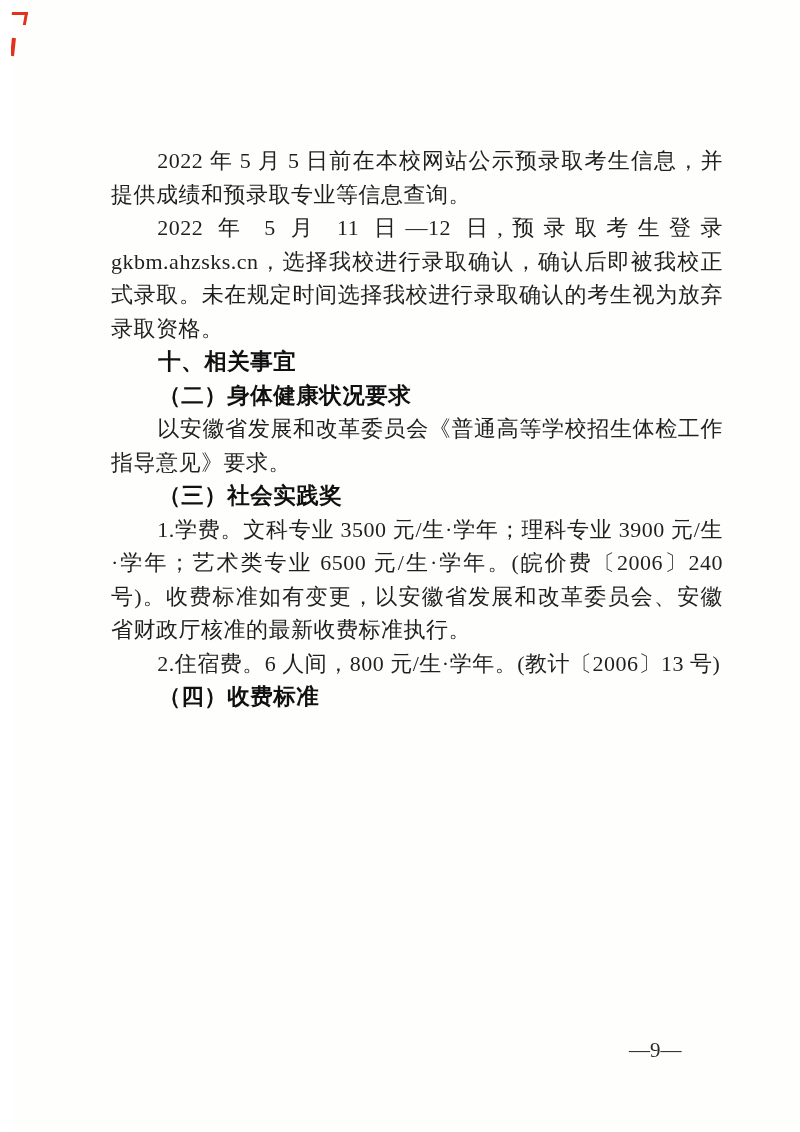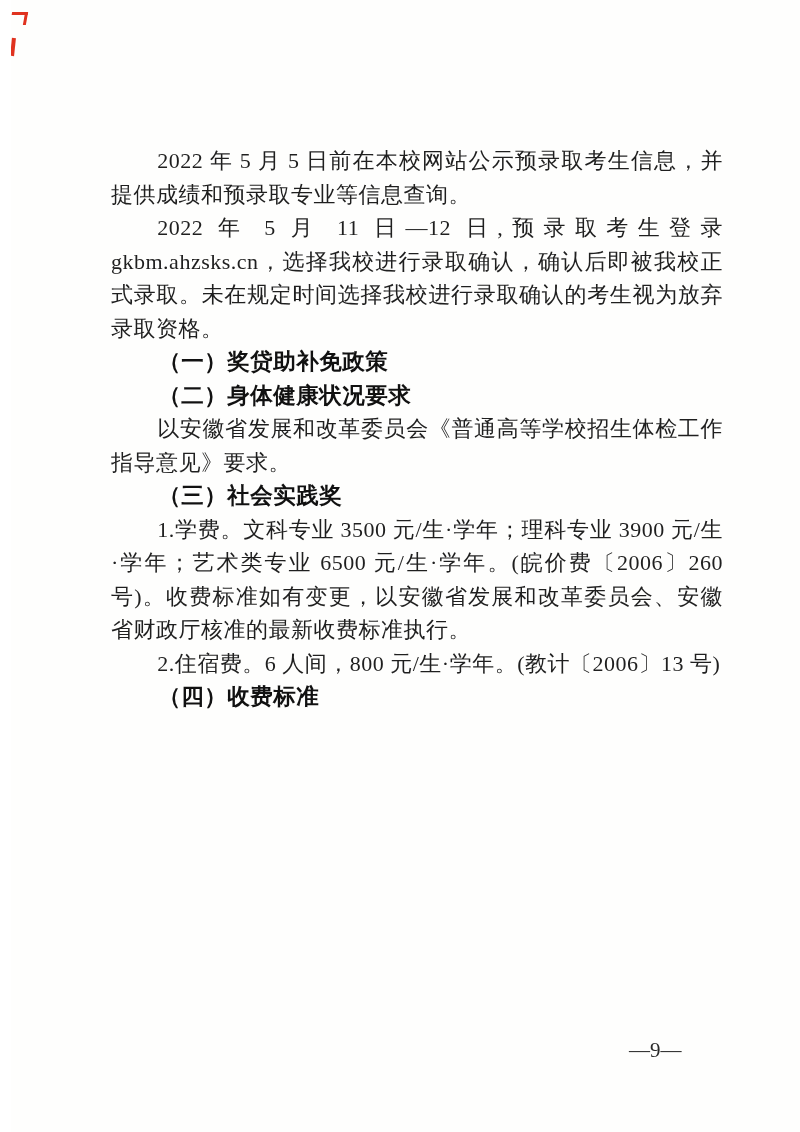--- a/index.html
+++ b/index.html
@@ -77,24 +77,24 @@
 <body>
 
 <div class="page">
 
   <div class="corner-mark-a"></div>
   <div class="corner-mark-b"></div>
 
   <div class="content">
     <p class="para">2022 年 5 月 5 日前在本校网站公示预录取考生信息，并提供成绩和预录取专业等信息查询。</p>
     <p class="para">2022 年 5 月 11 日—12 日,预录取考生登录 gkbm.ahzsks.cn，选择我校进行录取确认，确认后即被我校正式录取。未在规定时间选择我校进行录取确认的考生视为放弃录取资格。</p>
-    <h3 class="heading-2">（一）奖贷助补免政策</h3>
+    <h2 class="heading-1">十、相关事宜</h2>
     <h3 class="heading-2">（二）身体健康状况要求</h3>
     <p class="para">以安徽省发展和改革委员会《普通高等学校招生体检工作指导意见》要求。</p>
     <h3 class="heading-2">（三）社会实践奖</h3>
-    <p class="para">1.学费。文科专业 3500 元/生·学年；理科专业 3900 元/生·学年；艺术类专业 6500 元/生·学年。(皖价费〔2006〕260 号)。收费标准如有变更，以安徽省发展和改革委员会、安徽省财政厅核准的最新收费标准执行。</p>
+    <p class="para">1.学费。文科专业 3500 元/生·学年；理科专业 3900 元/生·学年；艺术类专业 6500 元/生·学年。(皖价费〔2006〕240 号)。收费标准如有变更，以安徽省发展和改革委员会、安徽省财政厅核准的最新收费标准执行。</p>
     <p class="para">2.住宿费。6 人间，800 元/生·学年。(教计〔2006〕13 号)</p>
     <h3 class="heading-2">（四）收费标准</h3>
   </div>
 
   <div class="footer-page-number">—9—</div>
 
 </div>
 
 </body></html>

